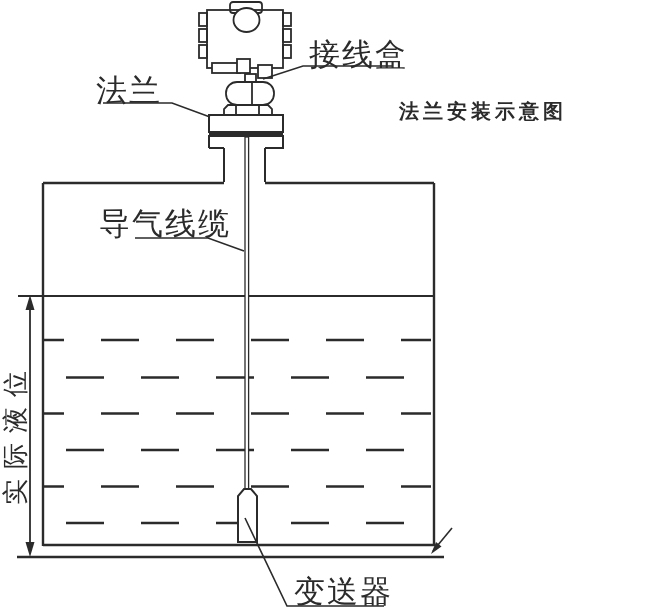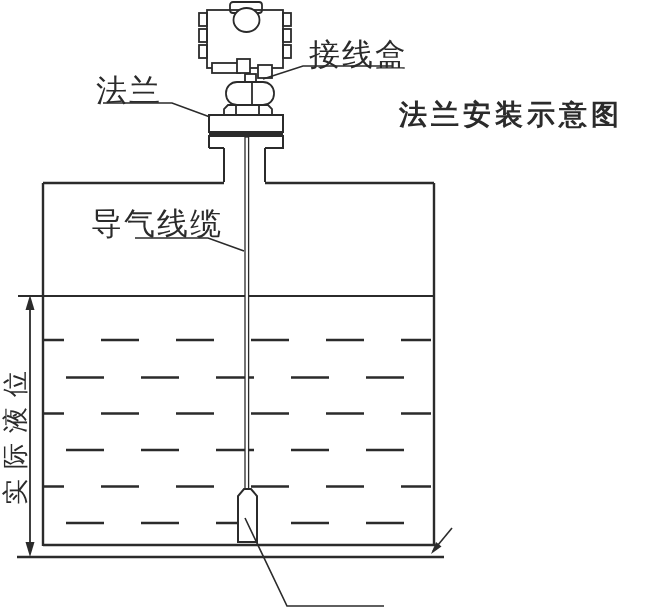--- a/index.html
+++ b/index.html
@@ -16,21 +16,21 @@
   .lbl {
     position: absolute;
     color: var(--line);
     white-space: nowrap;
     font-size: 31px;
     letter-spacing: 2px;
     line-height: 1.1;
     user-select: none;
   }
   .lbl.title {
-    font-size: 28px;
+    font-size: 20px;
     font-weight: bold;
     letter-spacing: 4px;
     font-family: Liberation Serif, serif;
   }
   .lbl.vertical {
     font-size: 26px;
     letter-spacing: 10px;
     transform: translate(-50%, -50%) rotate(-90deg);
   }
   .s { stroke: var(--line); fill: none; }
@@ -109,18 +109,19 @@
       <polygon class="sd" points="431,554 441.5,546.5 436,542"></polygon>
     </g>
   </svg>
 
   <div class="lbl title" style="left:399px; top:100px;">法兰安装示意图</div>
 
   <div class="lbl" style="left:309px; top:37px;">接线盒</div>
 
   <div class="lbl" style="left:96px; top:73px;">法兰</div>
 
-  <div class="lbl" style="left:91px; top:206px;">导气线缆</div>
+  <div class="lbl" style="left:99px; top:206px;">导气线缆</div>
 
   <div class="lbl vertical" style="left:15px; top:433px;">实际液位</div>
 
 
+  <div class="lbl" style="left:294px; top:574px;">变送器</div>
 </div>
 
 </body></html>

